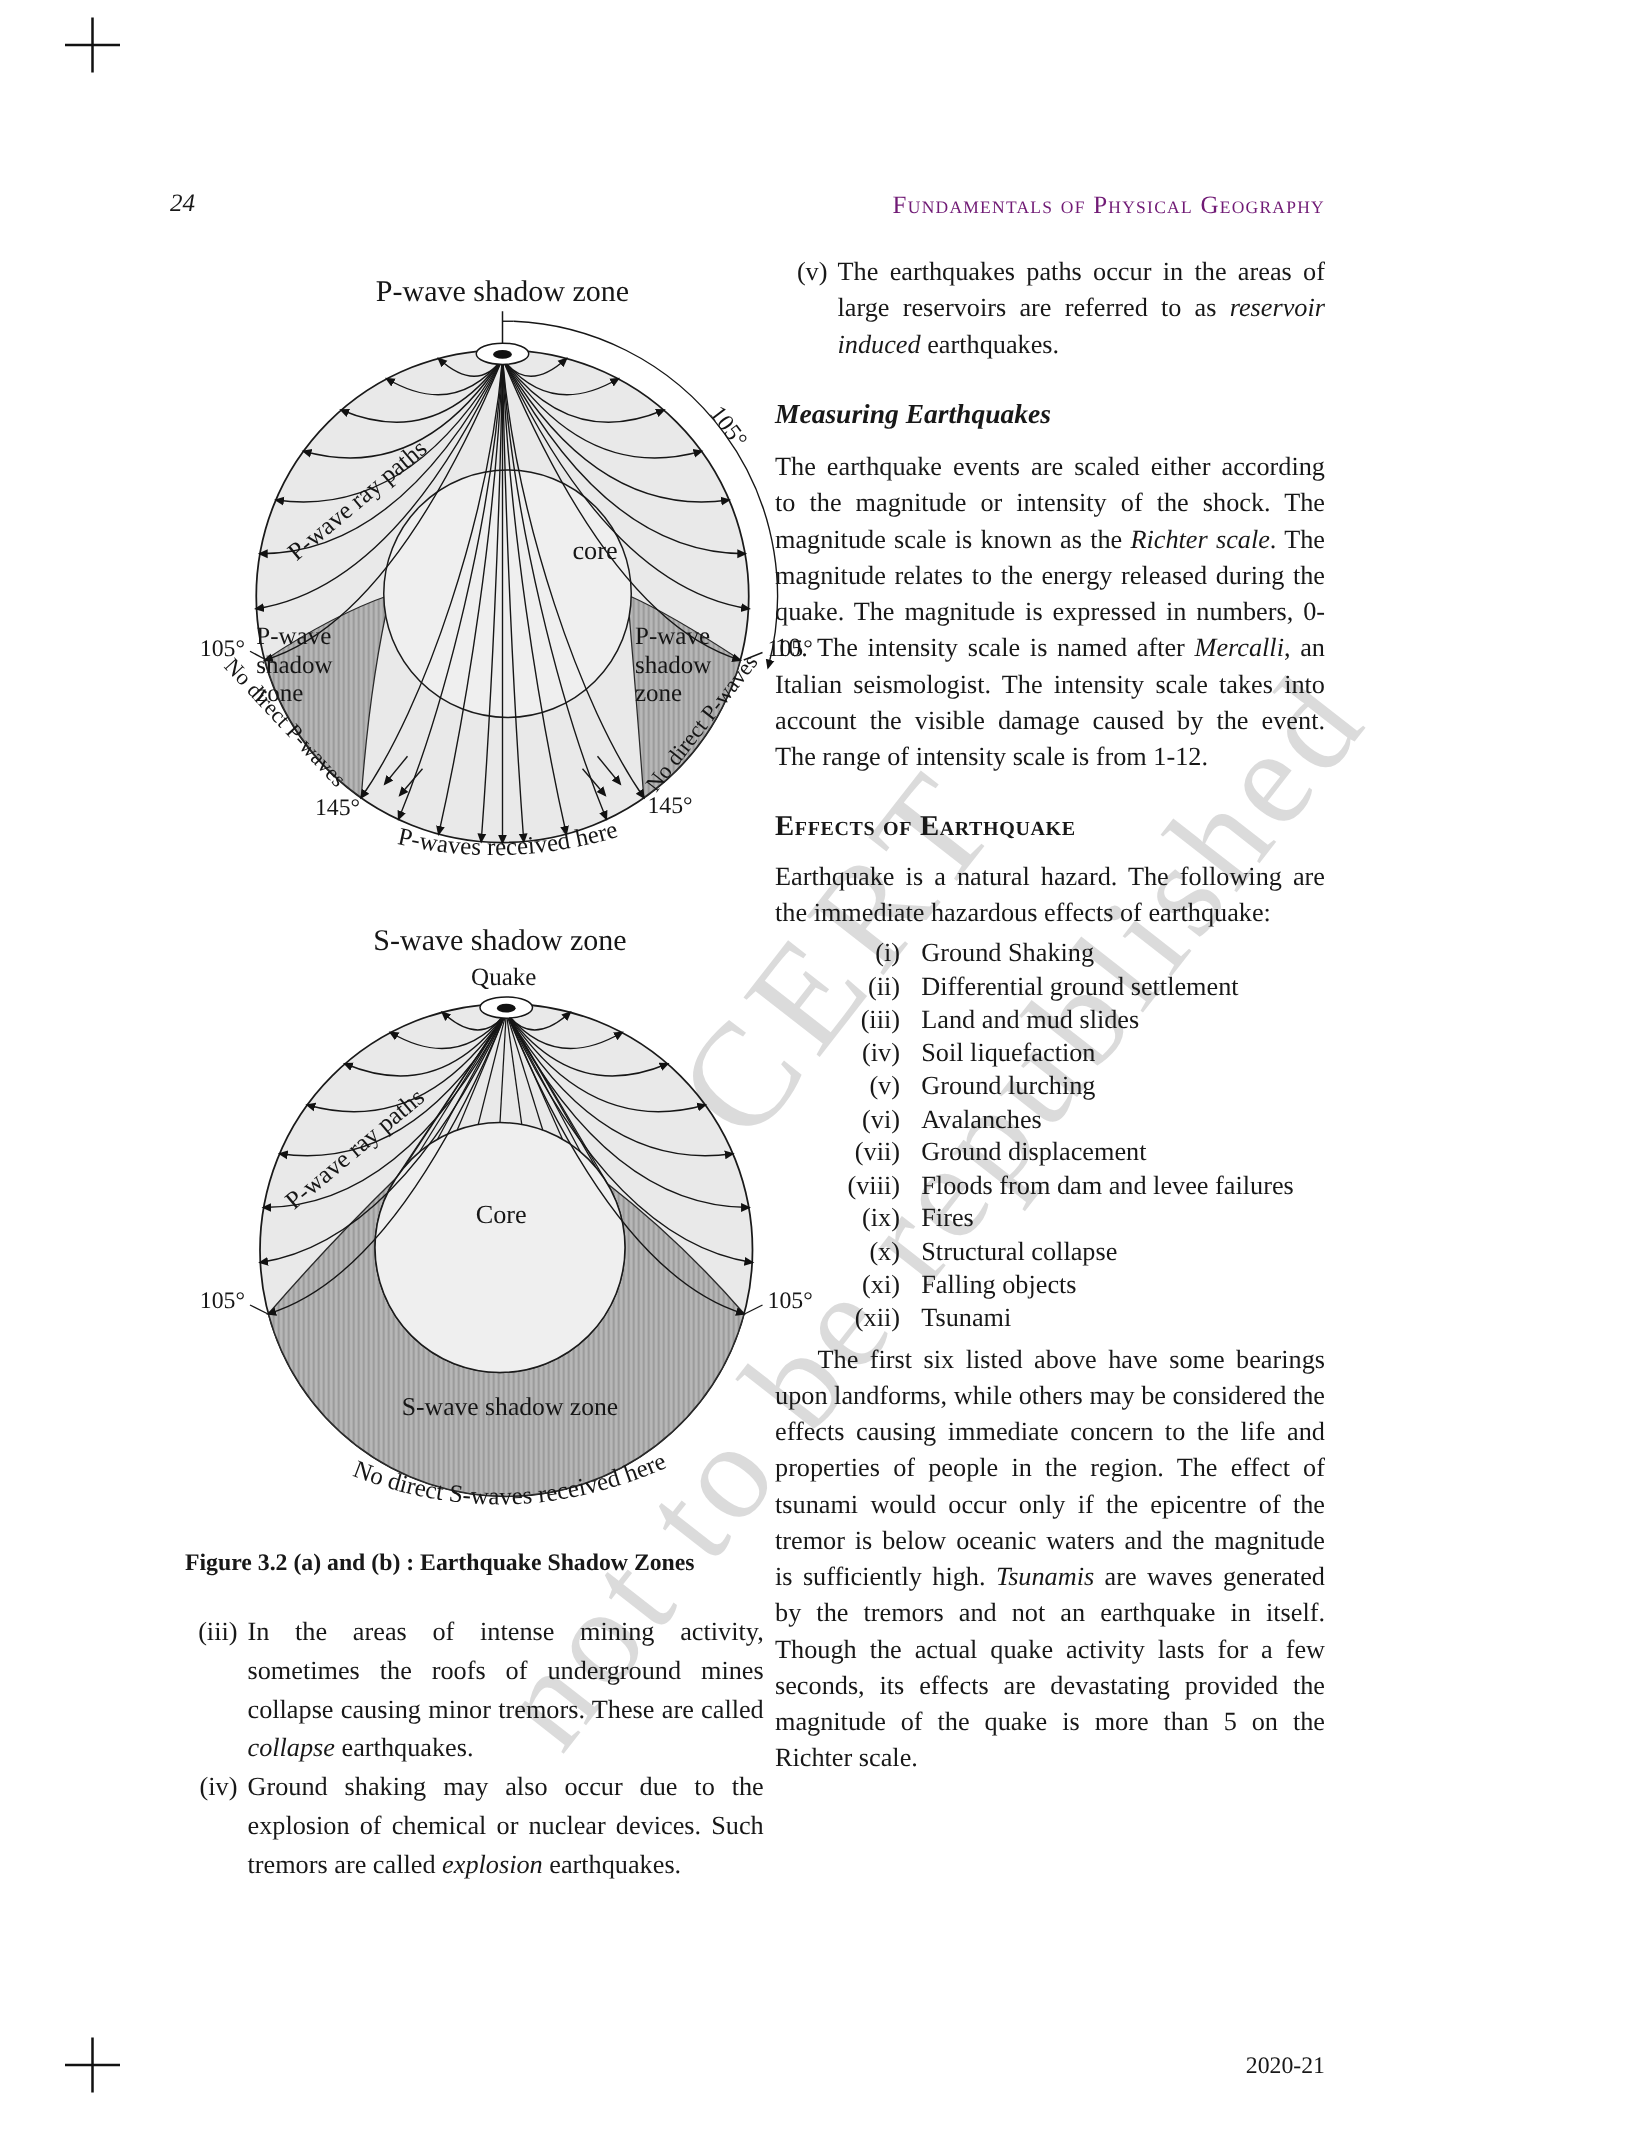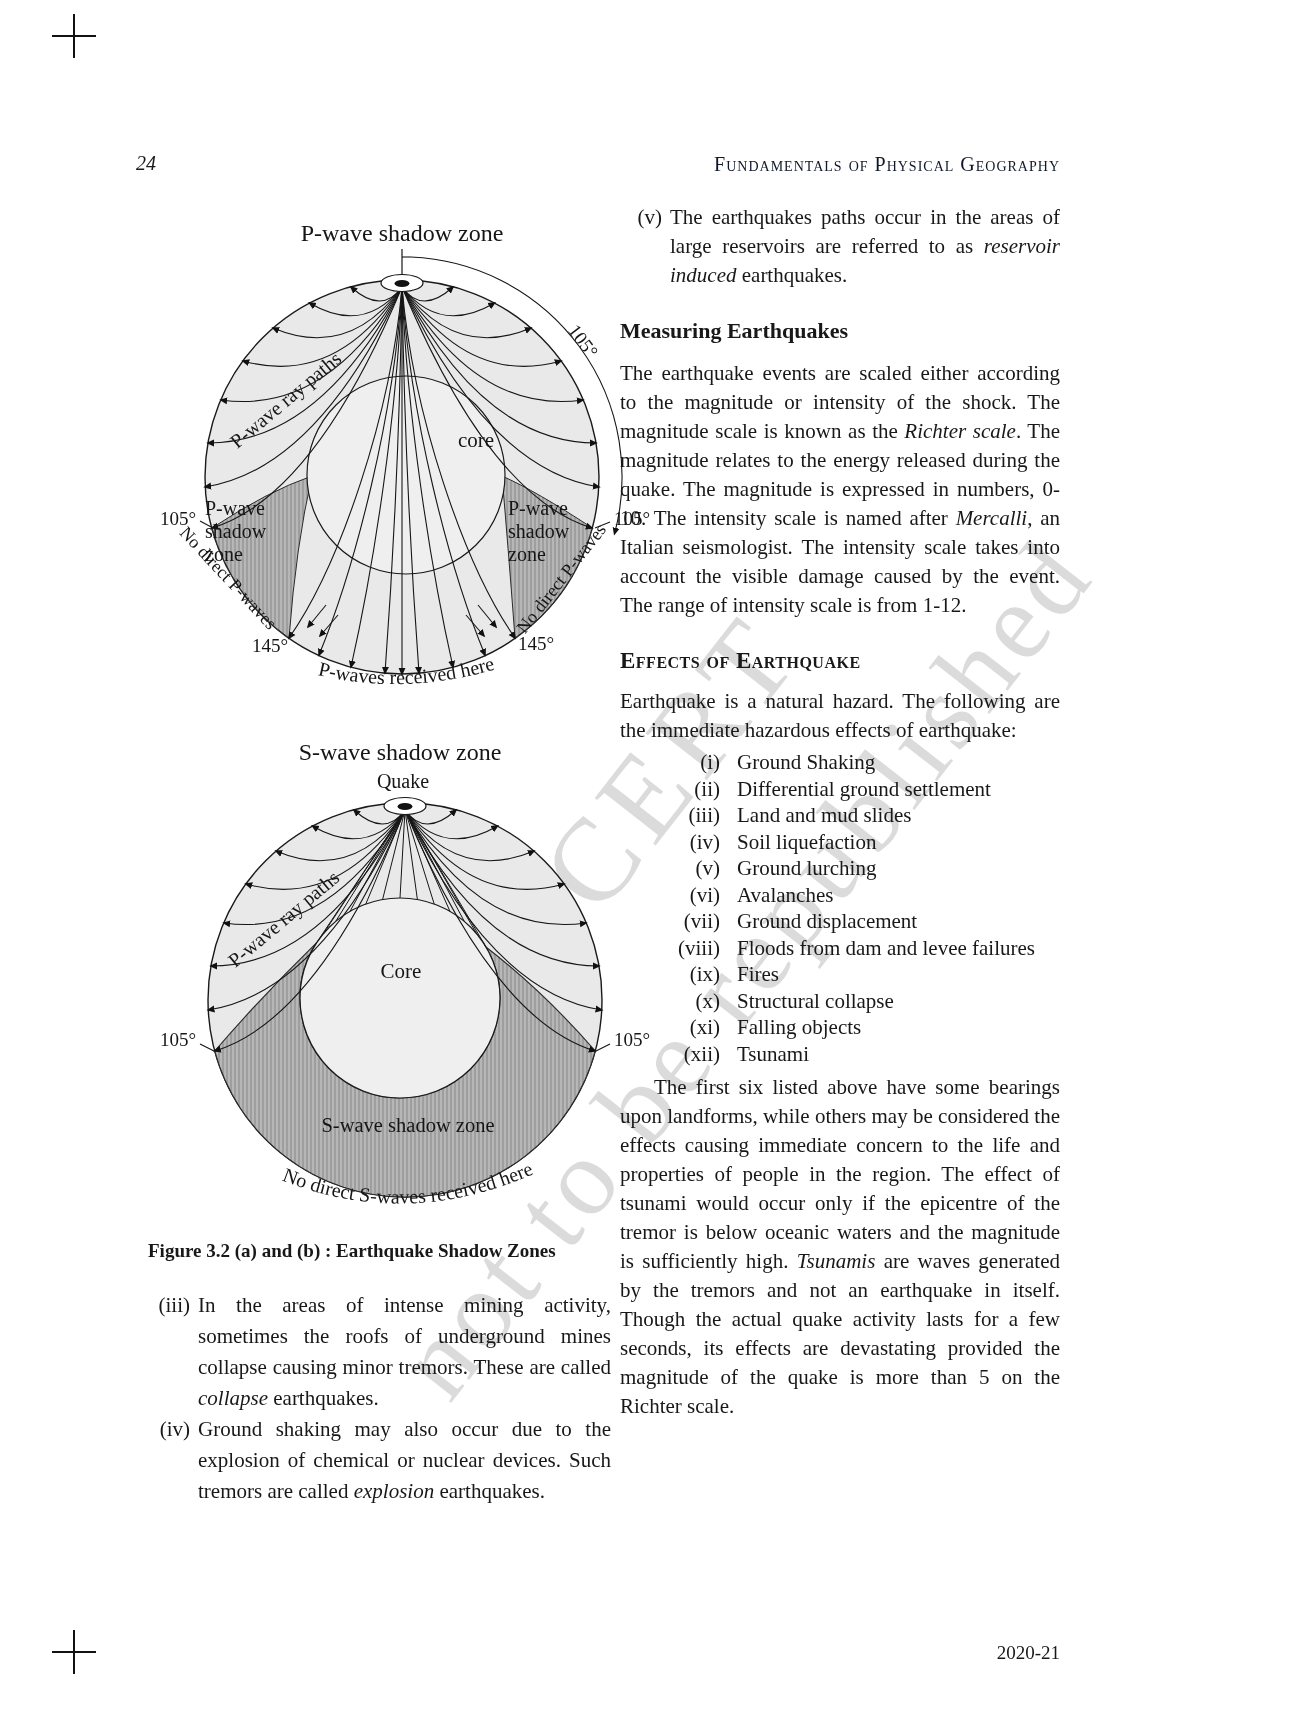--- a/index.html
+++ b/index.html
@@ -7,21 +7,21 @@
     position:relative; width:1312px; height:1709px; margin:0 auto;
     background:#ffffff; overflow:hidden;
     font-family:"Liberation Serif","DejaVu Serif",serif; color:#181818;
   }
   
   .cropline { position:absolute; background:#111; }
   
   .pageno { position:absolute; left:136px; top:152px; font-size:20px;font-style:italic; }
   .runtitle {
     position:absolute; left:560px; top:153px; width:500px; text-align:right;
-    font-size:20px; font-variant:small-caps; letter-spacing:1px; color:#0f172a;
+    font-size:20px; font-variant:small-caps; letter-spacing:1px; color:#701a75;
   }
   
   .wm {
     position:absolute; left:30px; top:560px; width:1280px; height:700px;
     display:flex; flex-direction:column; justify-content:center; gap:70px;
     text-align:center; transform:rotate(-52deg); z-index:0;
     color:rgba(90,90,90,0.22); pointer-events:none;
   }
   .wm .l1 { font-size:118px; letter-spacing:10px; line-height:1; }
   .wm .l2 { font-size:110px; letter-spacing:6px; line-height:1; white-space:nowrap; }
@@ -33,21 +33,21 @@
   .caption {
     position:absolute; left:148px; top:1240px; width:470px; 
     font-weight:bold; font-size:19px;
   }
   
   .colL { position:absolute; left:148px; top:1290px; width:463px; font-size:21px; line-height:31px; }
   .colR { position:absolute; left:620px; top:203px;  width:440px; font-size:21px; line-height:29px; }
   .j { text-align:justify; }
   .hitem { position:relative; padding-left:50px; margin:0; }
   .hitem .mk { position:absolute; left:0; top:0; width:42px; text-align:right; }
-  .subhead { font-size:22px; margin:26px 0 14px 0; }
+  .subhead { font-style:italic; font-size:22px; margin:26px 0 14px 0; }
   .sechead { font-variant:small-caps; font-weight:bold; font-size:23px; letter-spacing:0.5px; margin:26px 0 12px 0; }
   .para { margin:0; }
   .indent1 { text-indent:34px; }
   .elist { margin:4px 0 6px 0; }
   .erow { position:relative; padding-left:117px; line-height:26.5px; }
   .erow .emk { position:absolute; left:0; top:0; width:100px; text-align:right; }
   .footer { position:absolute; left:148px; top:1642px; width:912px; text-align:right; font-size:19px; }
   em { font-style:italic; }
 </style>
 </head>

